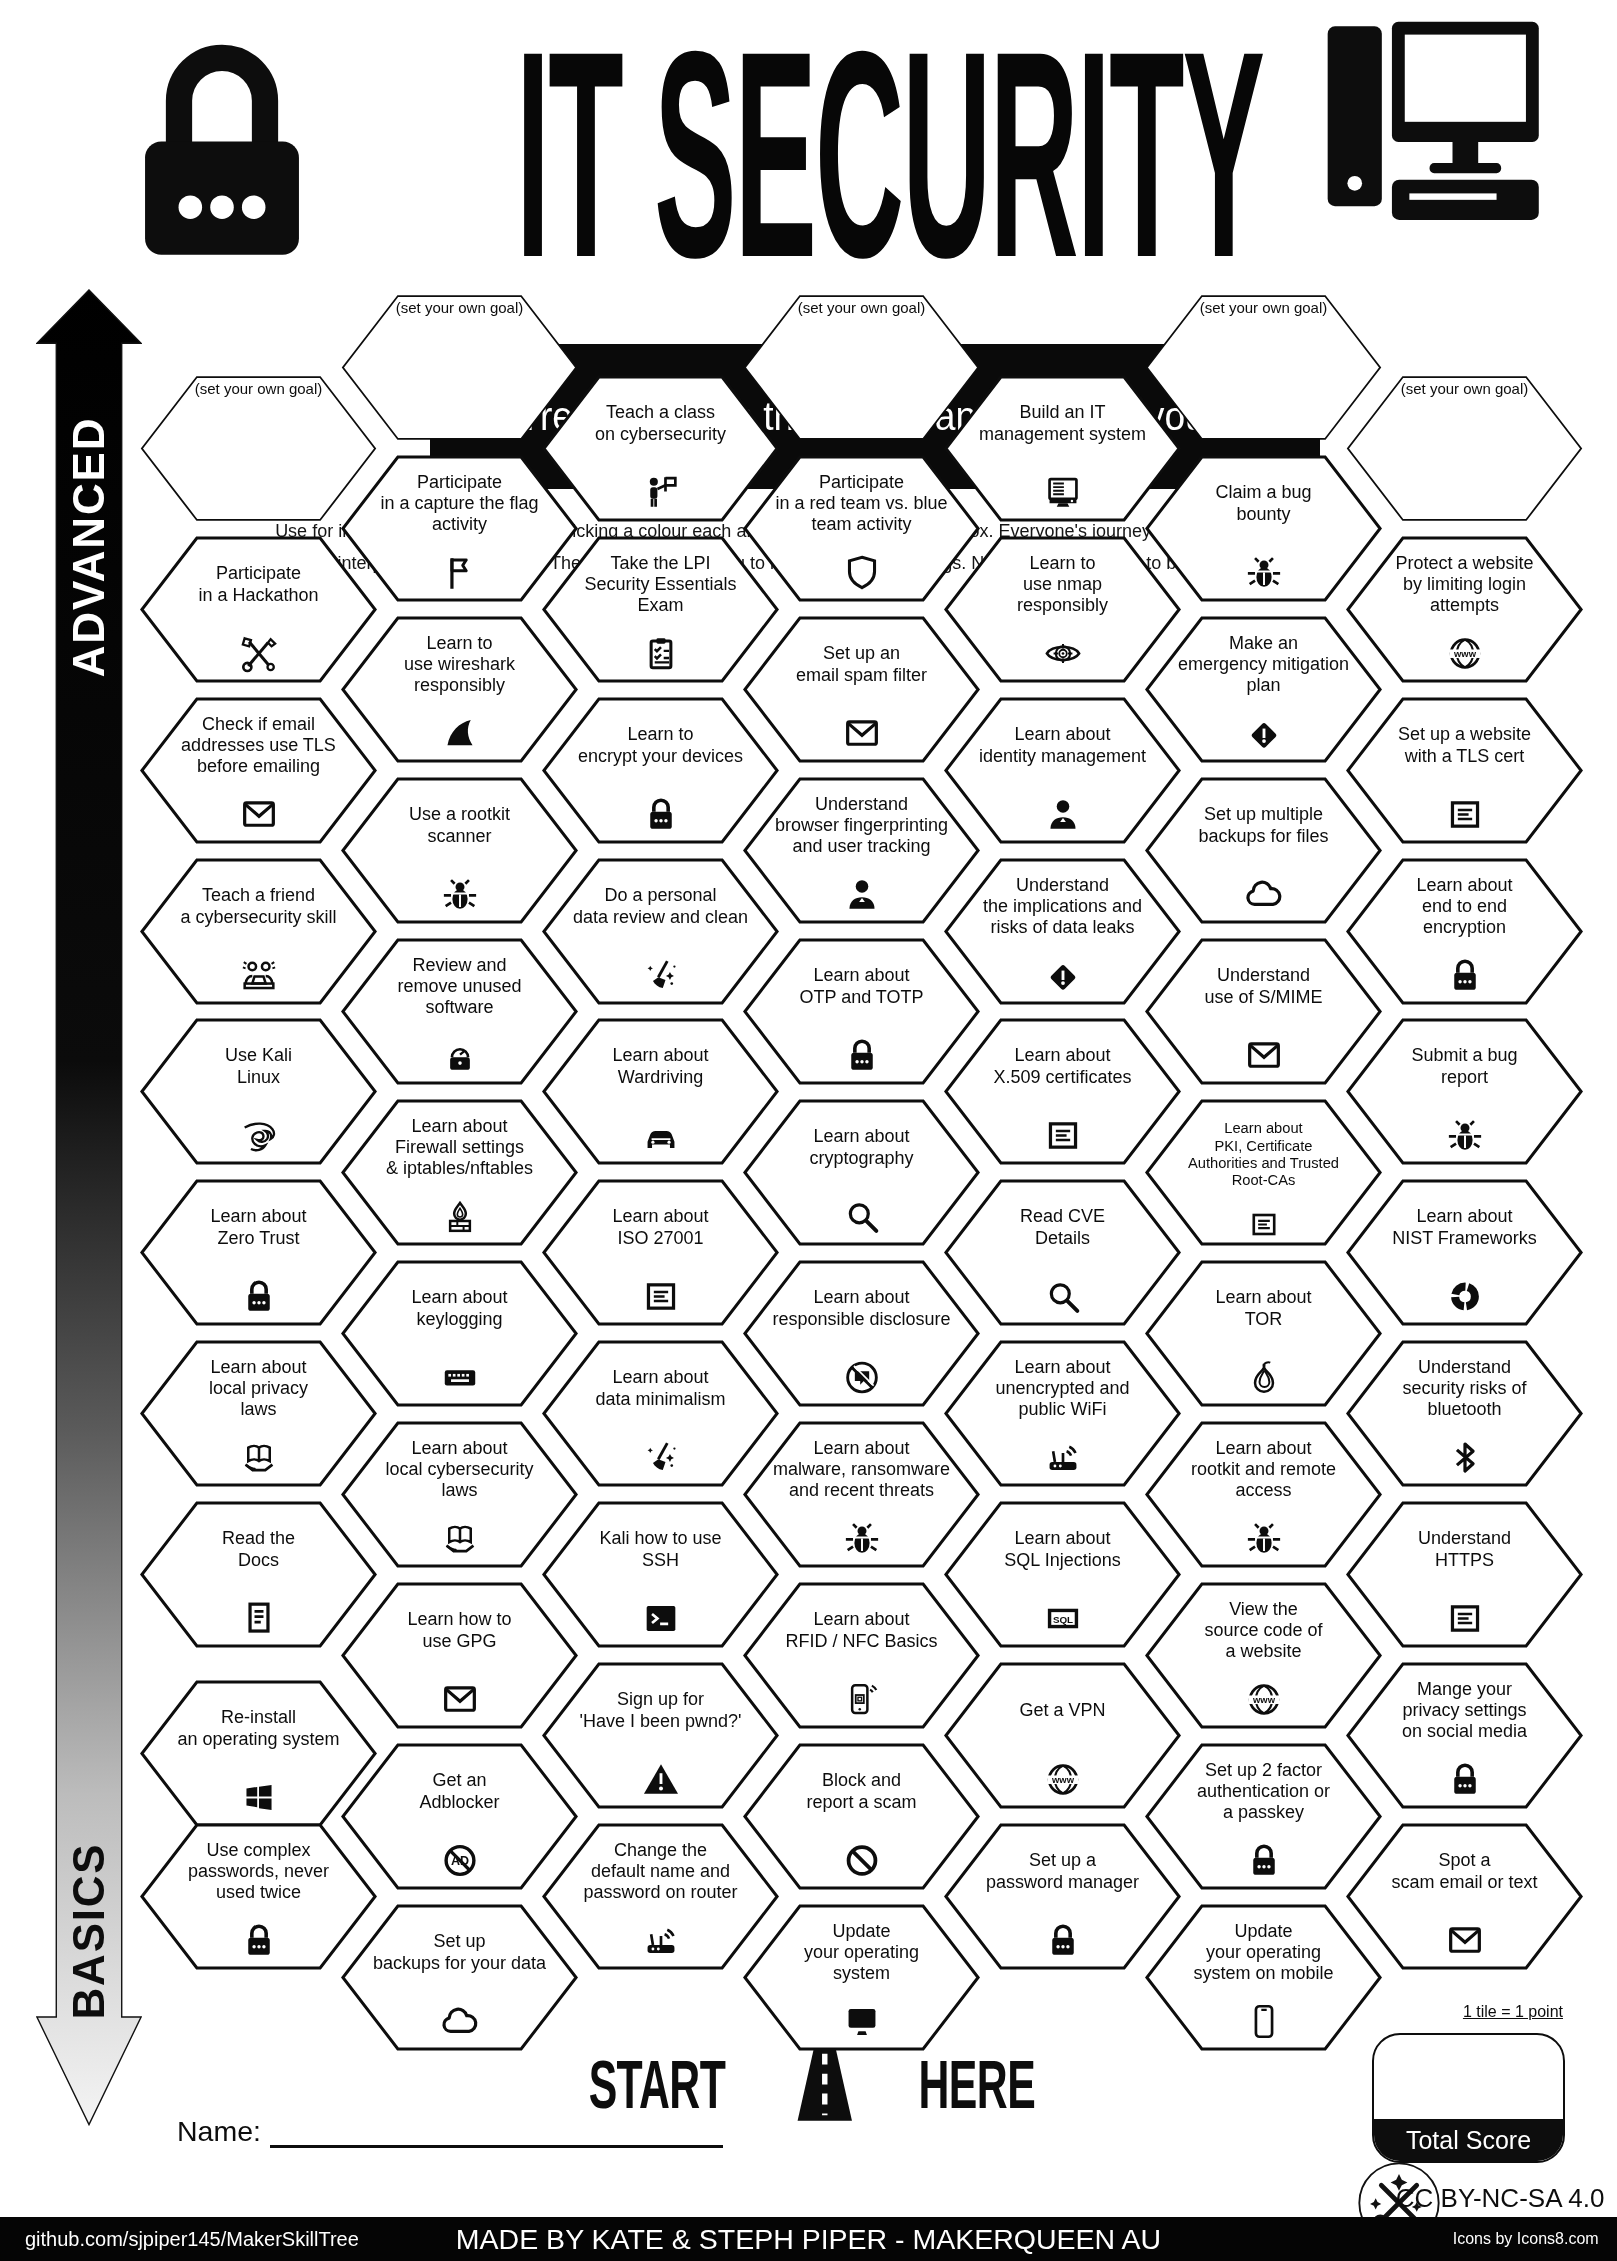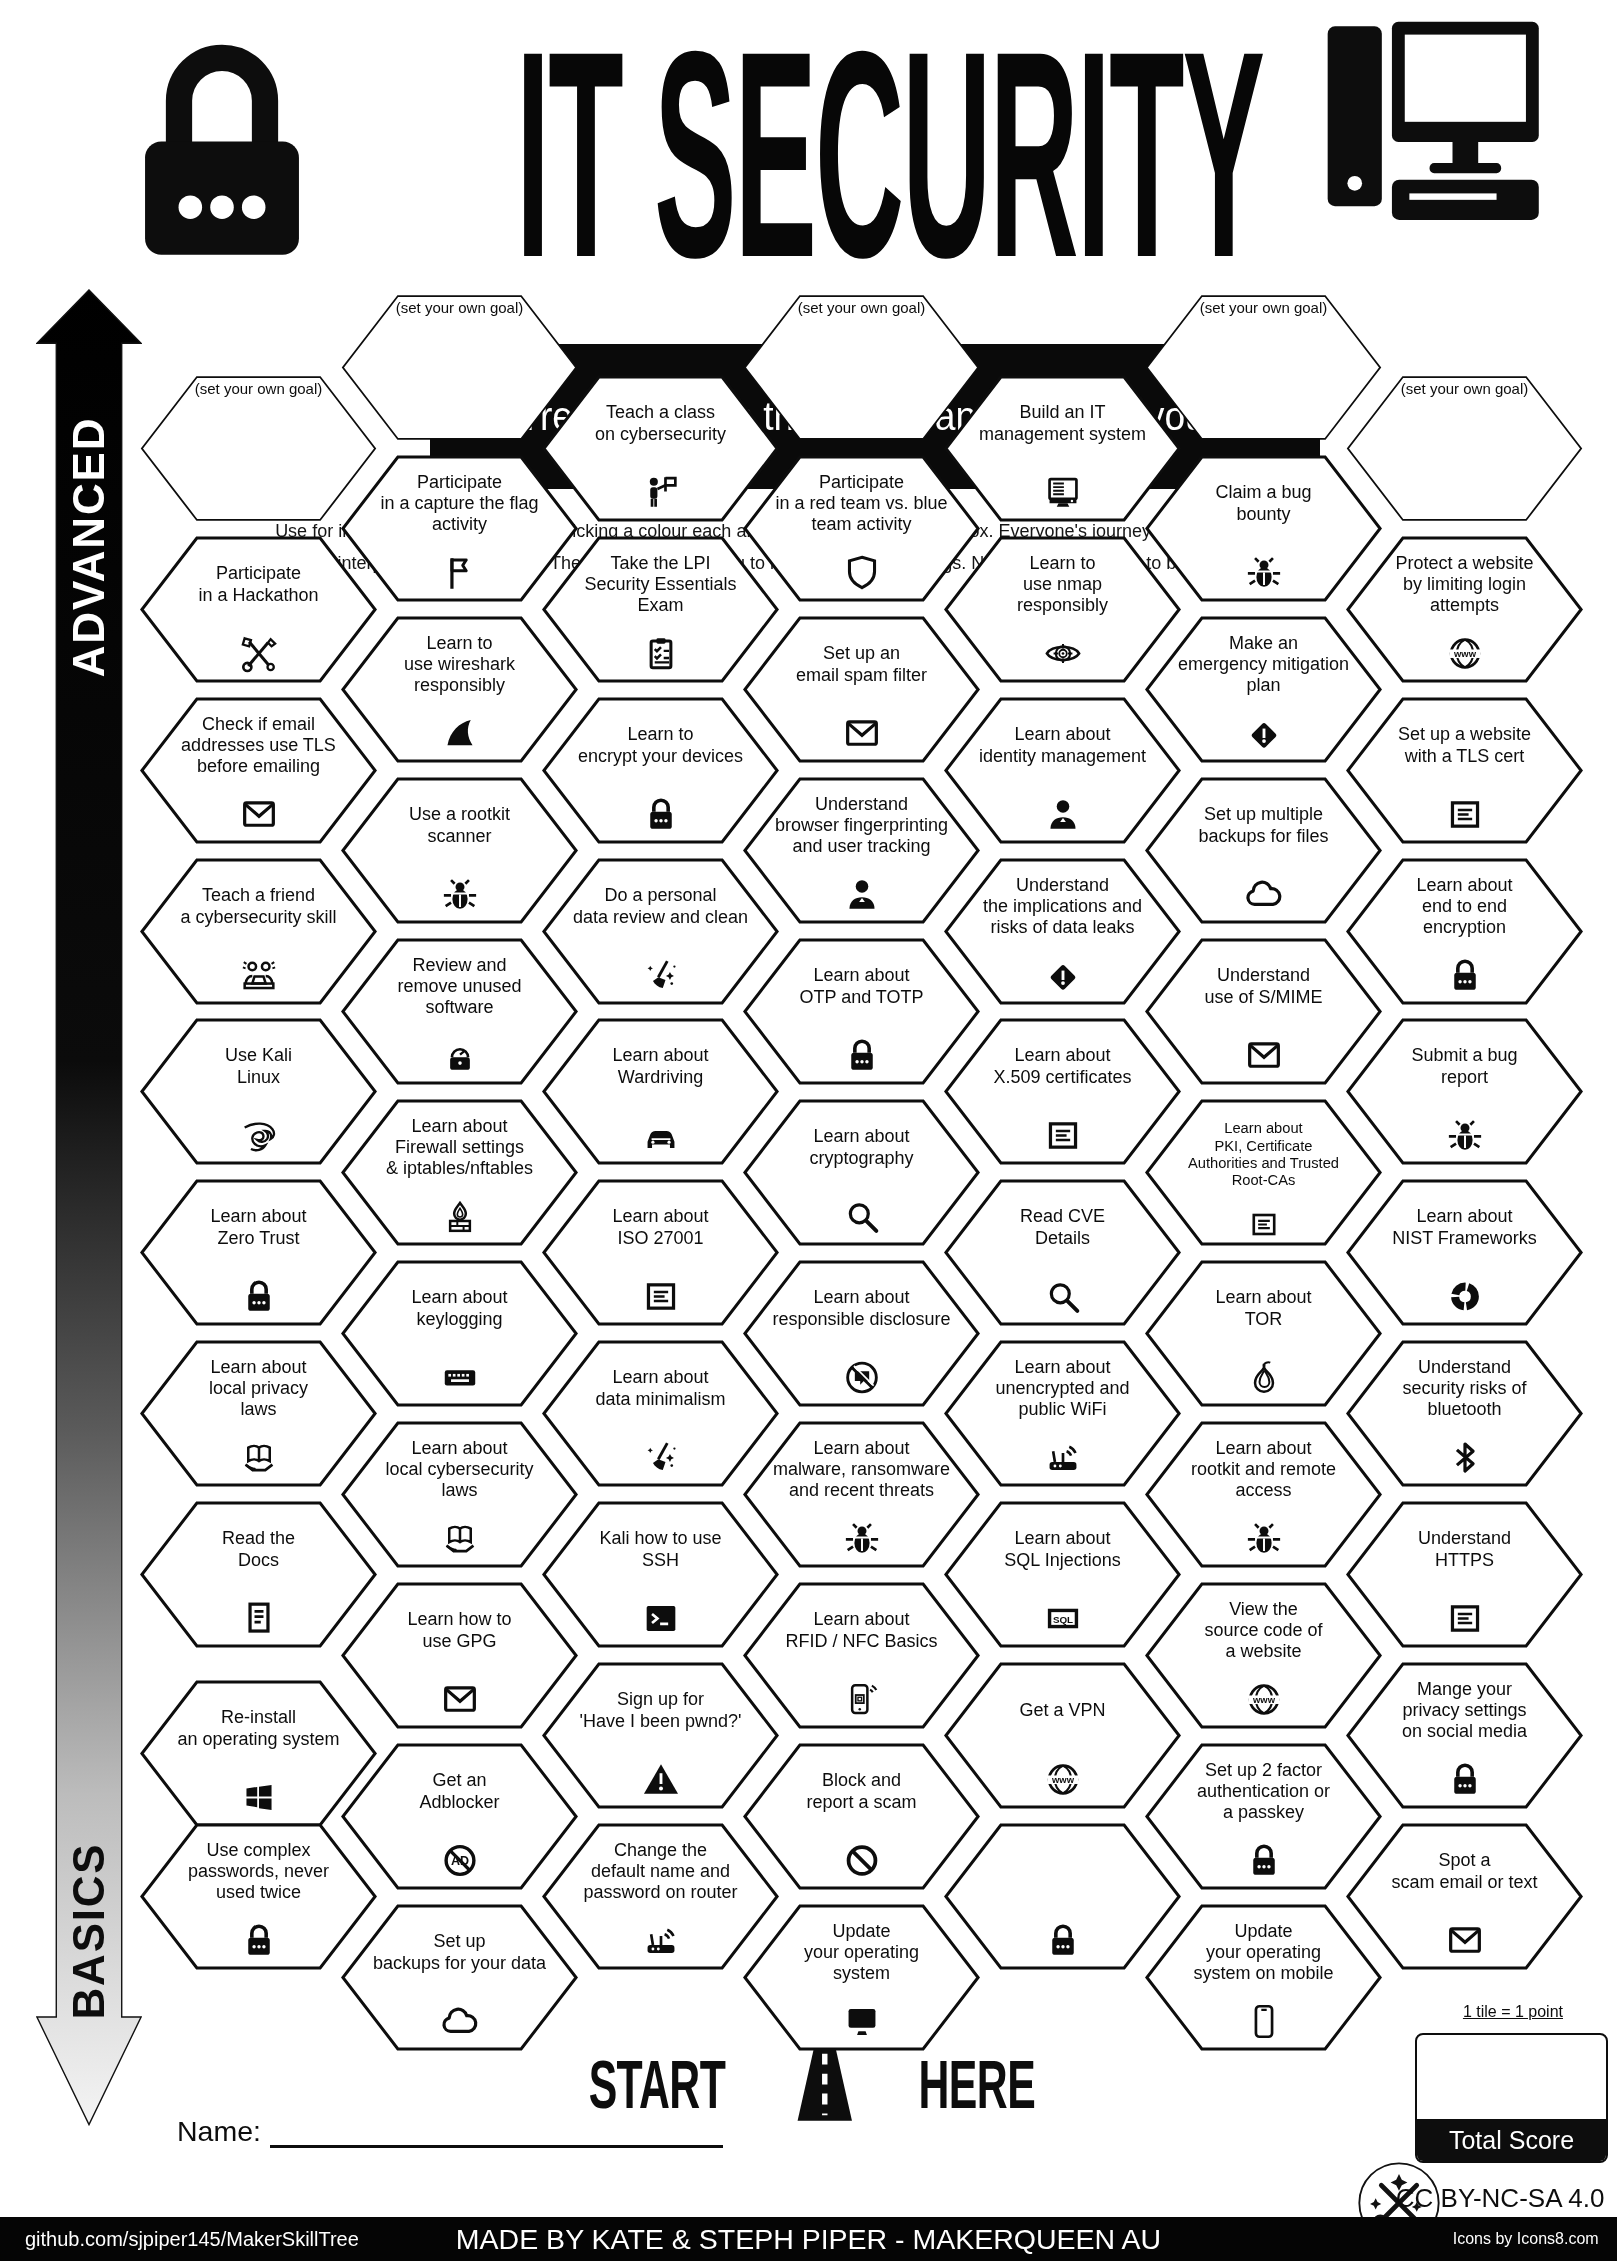--- a/index.html
+++ b/index.html
@@ -38,21 +38,21 @@
   .hex-icon{position:absolute;left:50%;bottom:5.5%;transform:translateX(-50%);width:43px;height:43px;}
   .hex.small .hex-icon{width:35px;height:35px;bottom:3%;}
 
   
   .start-here{position:absolute;left:50%;transform:translateX(-50%);top:2041px;display:flex;
               align-items:center;gap:12px;justify-content:center;}
   .start-here .word{font-size:69px;font-weight:700;letter-spacing:-0.9px;transform:scaleX(.62);white-space:nowrap;}
   .road-icon{width:92px;height:87px;}
   .tile-note{position:absolute;left:1370px;width:193px;top:2003px;text-align:right;font-size:16px;text-decoration:underline;}
   .score-box{position:absolute;left:1372px;top:2033px;width:189px;height:126px;border:2.8px solid #0d0d0d;
-             border-radius:8px;background:#fff;overflow:hidden;display:flex;flex-direction:column;justify-content:flex-end;margin-left:43px;}
+             border-radius:28px;background:#fff;overflow:hidden;display:flex;flex-direction:column;justify-content:flex-end;}
   .score-bar{height:42px;background:#0d0d0d;display:flex;align-items:center;justify-content:center;}
   .score-bar span{color:#fff;font-size:25px;}
   .name-row{position:absolute;left:177px;top:2115px;display:flex;align-items:flex-end;gap:9.2px;}
   .name-row .lbl{font-size:28.5px;}
   .name-underline{width:453px;border-bottom:3.2px solid #0d0d0d;height:28px;}
   .license{position:absolute;left:1352px;top:2161px;width:257px;height:92px;}
   .cc-logo{position:absolute;left:4.6px;top:0;width:84px;height:84px;}
   .cc-text{position:absolute;right:4.6px;top:22px;font-size:26px;white-space:nowrap;}
   .footer-bar{position:absolute;left:0;right:0;bottom:0;height:44px;background:#050505;display:flex;
               align-items:center;}
@@ -749,20 +749,22 @@
           <circle cx="24" cy="24" r="15.5" fill="none" stroke="#0d0d0d" stroke-width="3"></circle>
           <path d="M24 8.5c-12 6-12 25 0 31M24 8.5c12 6 12 25 0 31" fill="none" stroke="#0d0d0d" stroke-width="2.4"></path>
           <rect x="7" y="19.5" width="34" height="9.5" fill="#fff"></rect>
           <text x="24" y="27.5" text-anchor="middle" font-family="Liberation Sans, sans-serif" font-size="10.5" font-weight="bold" fill="#0d0d0d">www</text>
         </svg>
       </div>
       <div class="hex" style="left: 944px; top: 1823px;">
         <svg class="hex-bg" viewBox="0 0 100 100" preserveAspectRatio="none">
           <polygon points="24,1.4 76,1.4 99.2,50 76,98.6 24,98.6 0.8,50" vector-effect="non-scaling-stroke"></polygon>
         </svg>
+        <div class="hex-label">Set up a
+password manager</div>
         <svg class="hex-icon" viewBox="0 0 48 48">
           <path d="M16 21v-5a8 8 0 0 1 16 0v5" fill="none" stroke="#0d0d0d" stroke-width="4"></path>
           <rect x="12" y="21" width="24" height="19" rx="3" fill="#0d0d0d"></rect>
           <circle cx="18.5" cy="31" r="1.9" fill="#fff"></circle>
           <circle cx="24" cy="31" r="1.9" fill="#fff"></circle>
           <circle cx="29.5" cy="31" r="1.9" fill="#fff"></circle>
         </svg>
       </div>
       <div class="hex goal" style="left: 1145px; top: 294px;">
         <svg class="hex-bg" viewBox="0 0 100 100" preserveAspectRatio="none">

